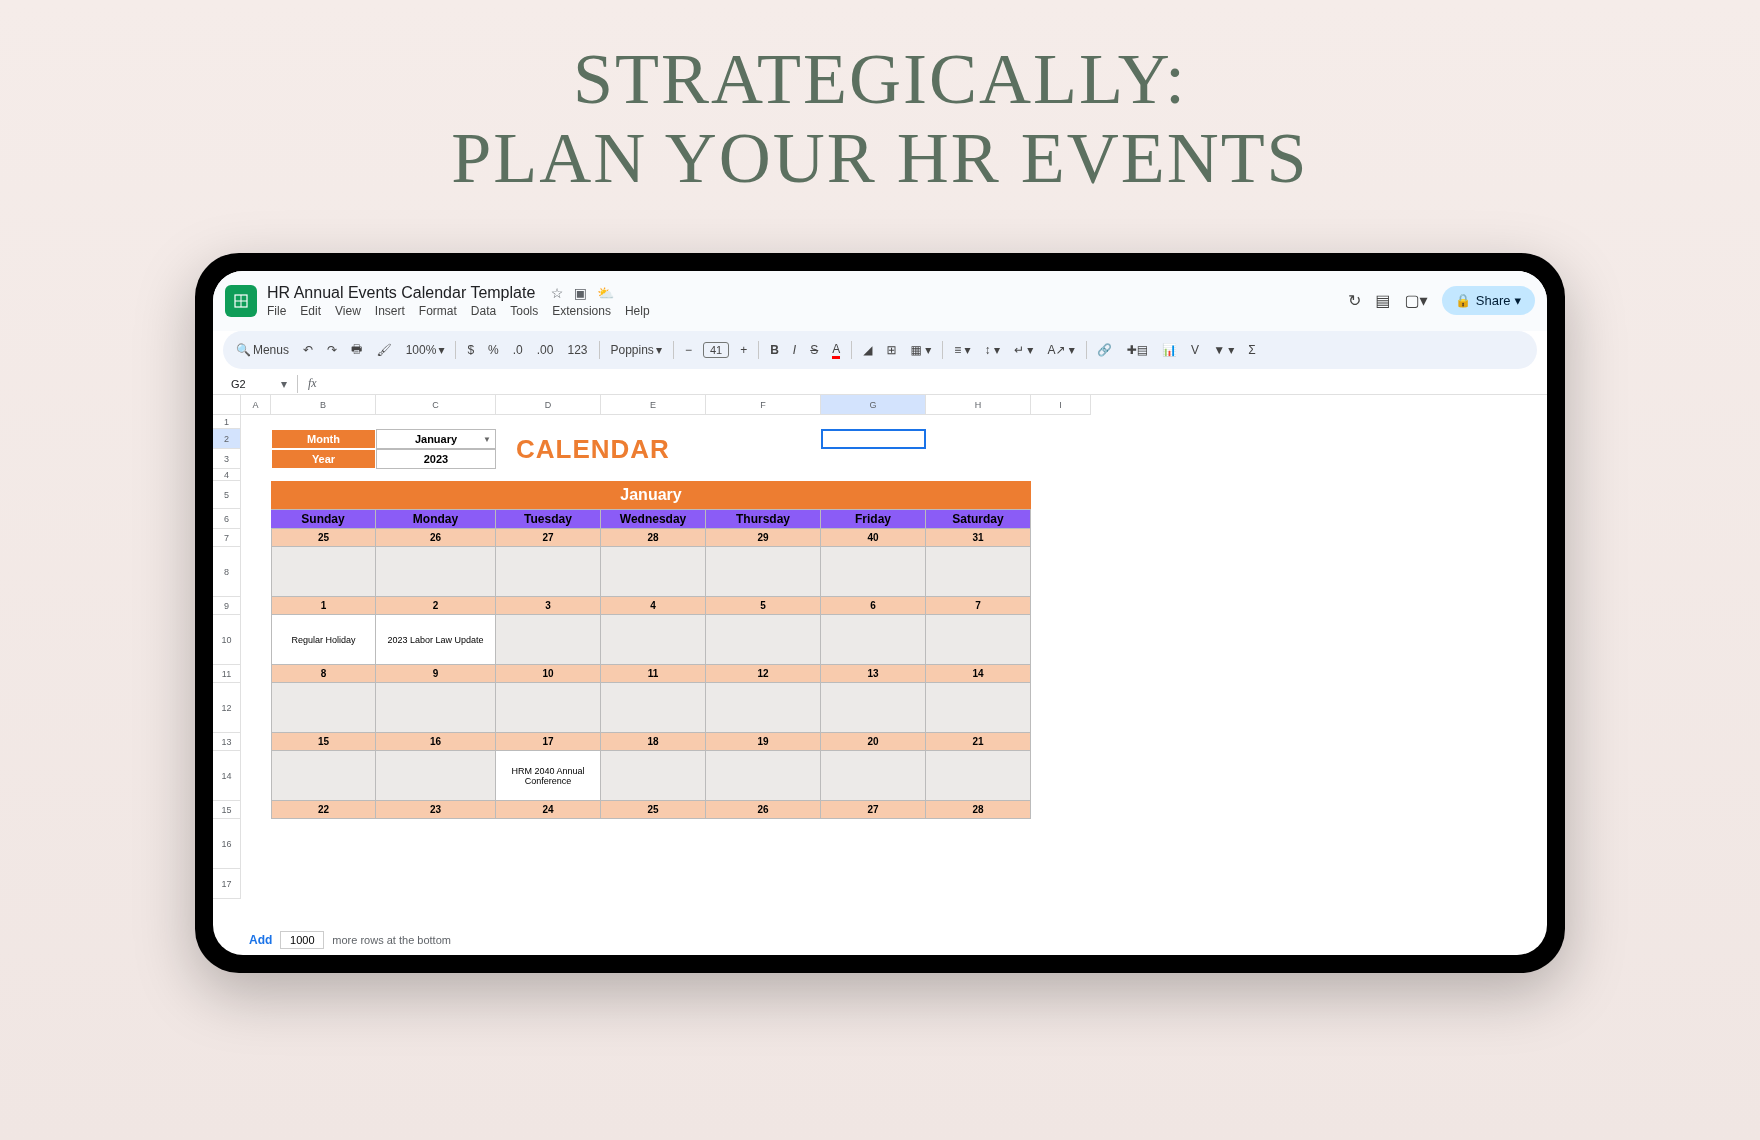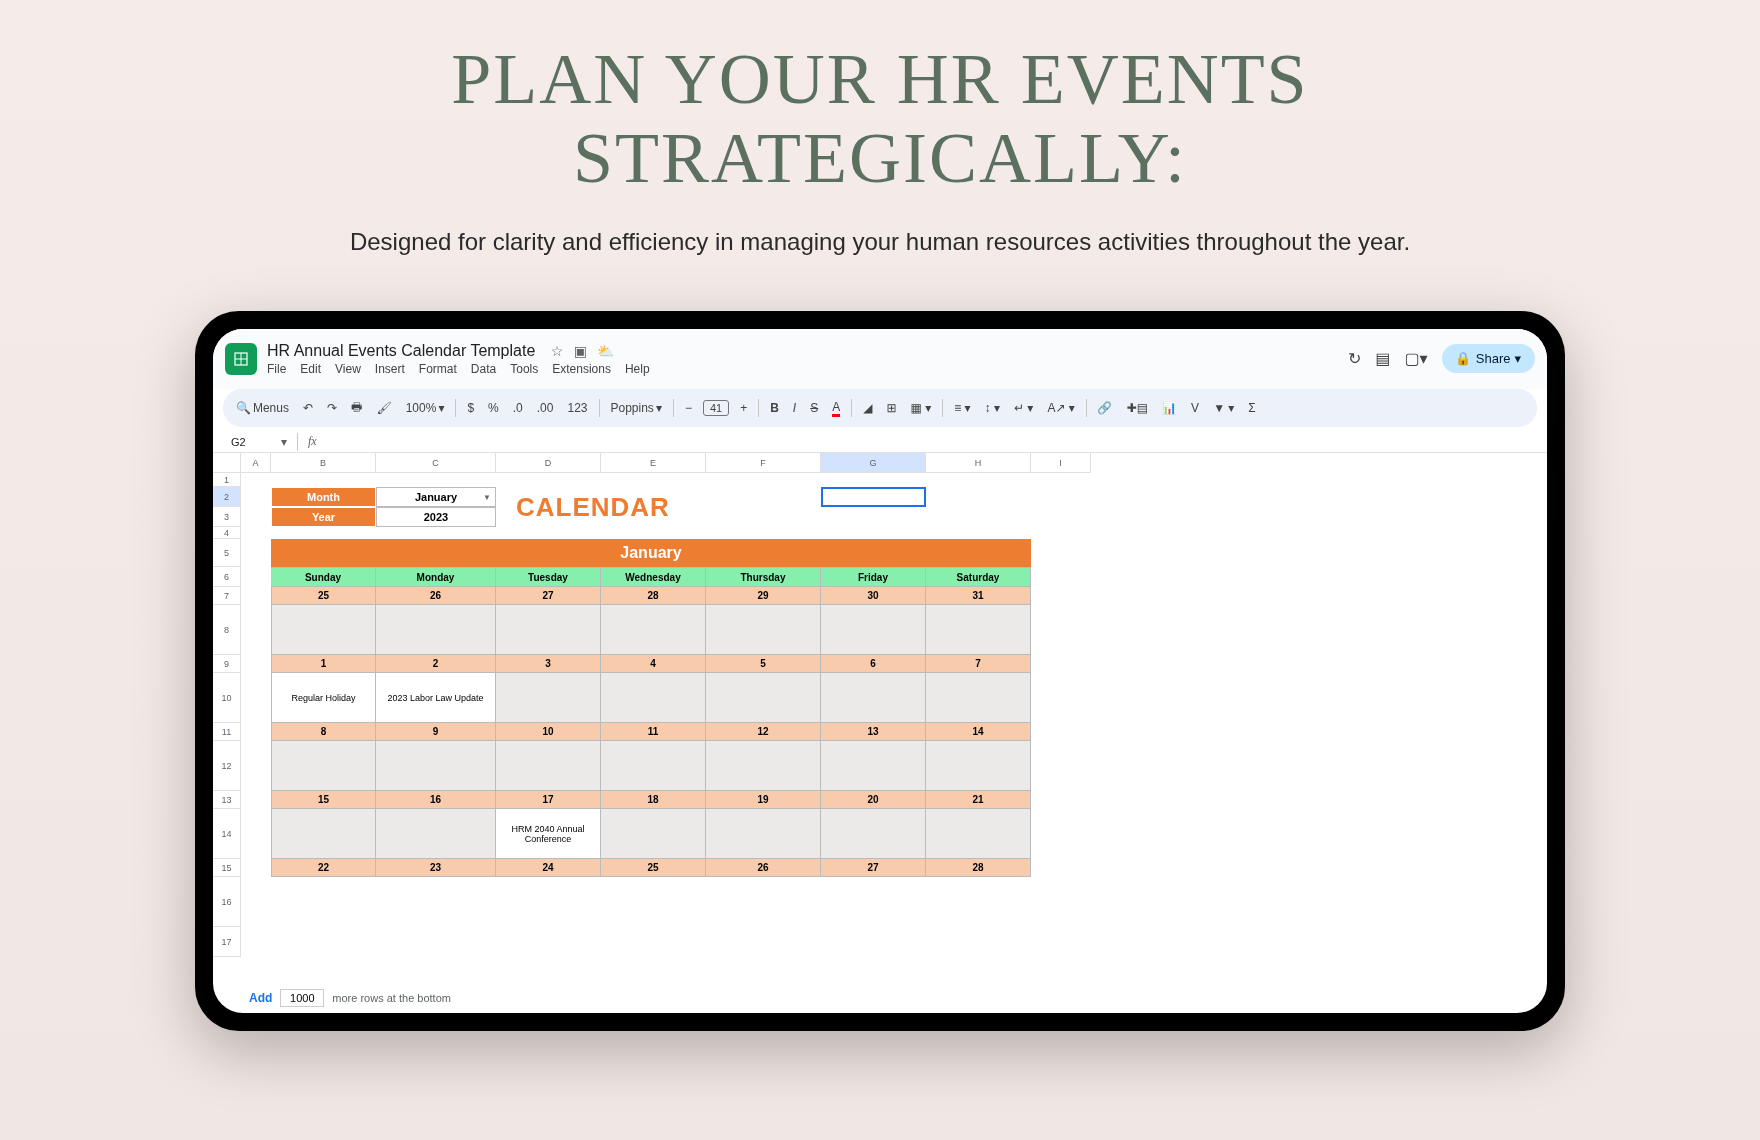--- a/index.html
+++ b/index.html
@@ -40,42 +40,41 @@
 
 .content { position: relative; }
 .crow { display: flex; }
 
 .hdr-cell { background: #ed7d31; color: #fff; font-weight: 700; font-size: 11px; display: flex; align-items: center; justify-content: center; border: 1px solid #fff; }
 .val-cell { background: #fff; color: #000; font-size: 11px; display: flex; align-items: center; justify-content: center; border: 1px solid #bbb; font-weight: 600; position: relative; }
 .dd-arrow { position: absolute; right: 4px; font-size: 8px; color: #666; }
 .cal-title { color: #ed7d31; font-size: 26px; font-weight: 800; letter-spacing: 1px; display: flex; align-items: center; padding-left: 10px; }
 
 .month-banner { background: #ed7d31; color: #fff; font-size: 16px; font-weight: 700; height: 28px; display: flex; align-items: center; justify-content: center; }
-.day-hdr { background: #86efac; color: #000; font-size: 10px; font-weight: 700; height: 20px; display: flex; align-items: center; justify-content: center; border: 1px solid #bbb; border-left: none; }
+.day-hdr { background: #8b5cf6; color: #000; font-size: 12px; font-weight: 700; height: 20px; display: flex; align-items: center; justify-content: center; border: 1px solid #bbb; border-left: none; }
 .day-hdr:first-child { border-left: 1px solid #bbb; }
 .date-cell { background: #f8cbad; color: #000; font-size: 10px; font-weight: 700; height: 18px; display: flex; align-items: center; justify-content: center; border-right: 1px solid #bbb; border-bottom: 1px solid #bbb; }
 .date-cell.first { border-left: 1px solid #bbb; }
 .event-cell { background: #eceae8; color: #000; font-size: 9px; height: 50px; display: flex; align-items: center; justify-content: center; border-right: 1px solid #bbb; border-bottom: 1px solid #bbb; text-align: center; padding: 0 4px; }
 .event-cell.first { border-left: 1px solid #bbb; }
 .event-cell.white { background: #fff; }
 
 .selected-cell { position: absolute; border: 2px solid #1a73e8; pointer-events: none; }
 
 .footer { height: 30px; display: flex; align-items: center; padding: 0 36px; font-size: 12px; gap: 8px; }
 .add-btn { color: #1a73e8; font-weight: 600; cursor: pointer; }
 .rows-input { width: 44px; border: 1px solid #ccc; padding: 2px 4px; font-size: 11px; text-align: center; }
 .footer-txt { color: #5f6368; font-size: 11px; }
 </style>
 </head>
 <body>
 
 <div class="promo-hero">
+  <div class="promo-title">STRATEGICALLY:</div>
   <div class="promo-title">PLAN YOUR HR EVENTS</div>
-  <div class="promo-title">STRATEGICALLY:</div>
-  <div class="promo-sub">Designed for clarity and efficiency in managing your human resources activities throughout the year.</div>
 </div>
 
 <div class="tablet-frame">
 <div class="tablet-screen">
 
 <div class="gs-header">
   <div class="gs-logo">
     <svg width="16" height="16" viewBox="0 0 16 16">
             <rect x="2" y="2" width="12" height="12" fill="none" stroke="#fff" stroke-width="1.2"></rect>
             <line x1="2" y1="8" x2="14" y2="8" stroke="#fff"></line>
@@ -230,21 +229,21 @@
               <div class="day-hdr" style="width: 105px;">Friday</div>
               <div class="day-hdr" style="width: 105px;">Saturday</div>
             </div>
             <div class="crow" style="height: 18px;">
               <div style="width: 30px; height: 18px;"></div>
               <div class="date-cell first" style="width: 105px;">25</div>
               <div class="date-cell" style="width: 120px;">26</div>
               <div class="date-cell" style="width: 105px;">27</div>
               <div class="date-cell" style="width: 105px;">28</div>
               <div class="date-cell" style="width: 115px;">29</div>
-              <div class="date-cell" style="width: 105px;">30</div>
+              <div class="date-cell" style="width: 105px;">40</div>
               <div class="date-cell" style="width: 105px;">31</div>
             </div>
             <div class="crow" style="height: 50px;">
               <div style="width: 30px; height: 50px;"></div>
               <div class="event-cell first" style="width: 105px;"></div>
               <div class="event-cell" style="width: 120px;"></div>
               <div class="event-cell" style="width: 105px;"></div>
               <div class="event-cell" style="width: 105px;"></div>
               <div class="event-cell" style="width: 115px;"></div>
               <div class="event-cell" style="width: 105px;"></div>

